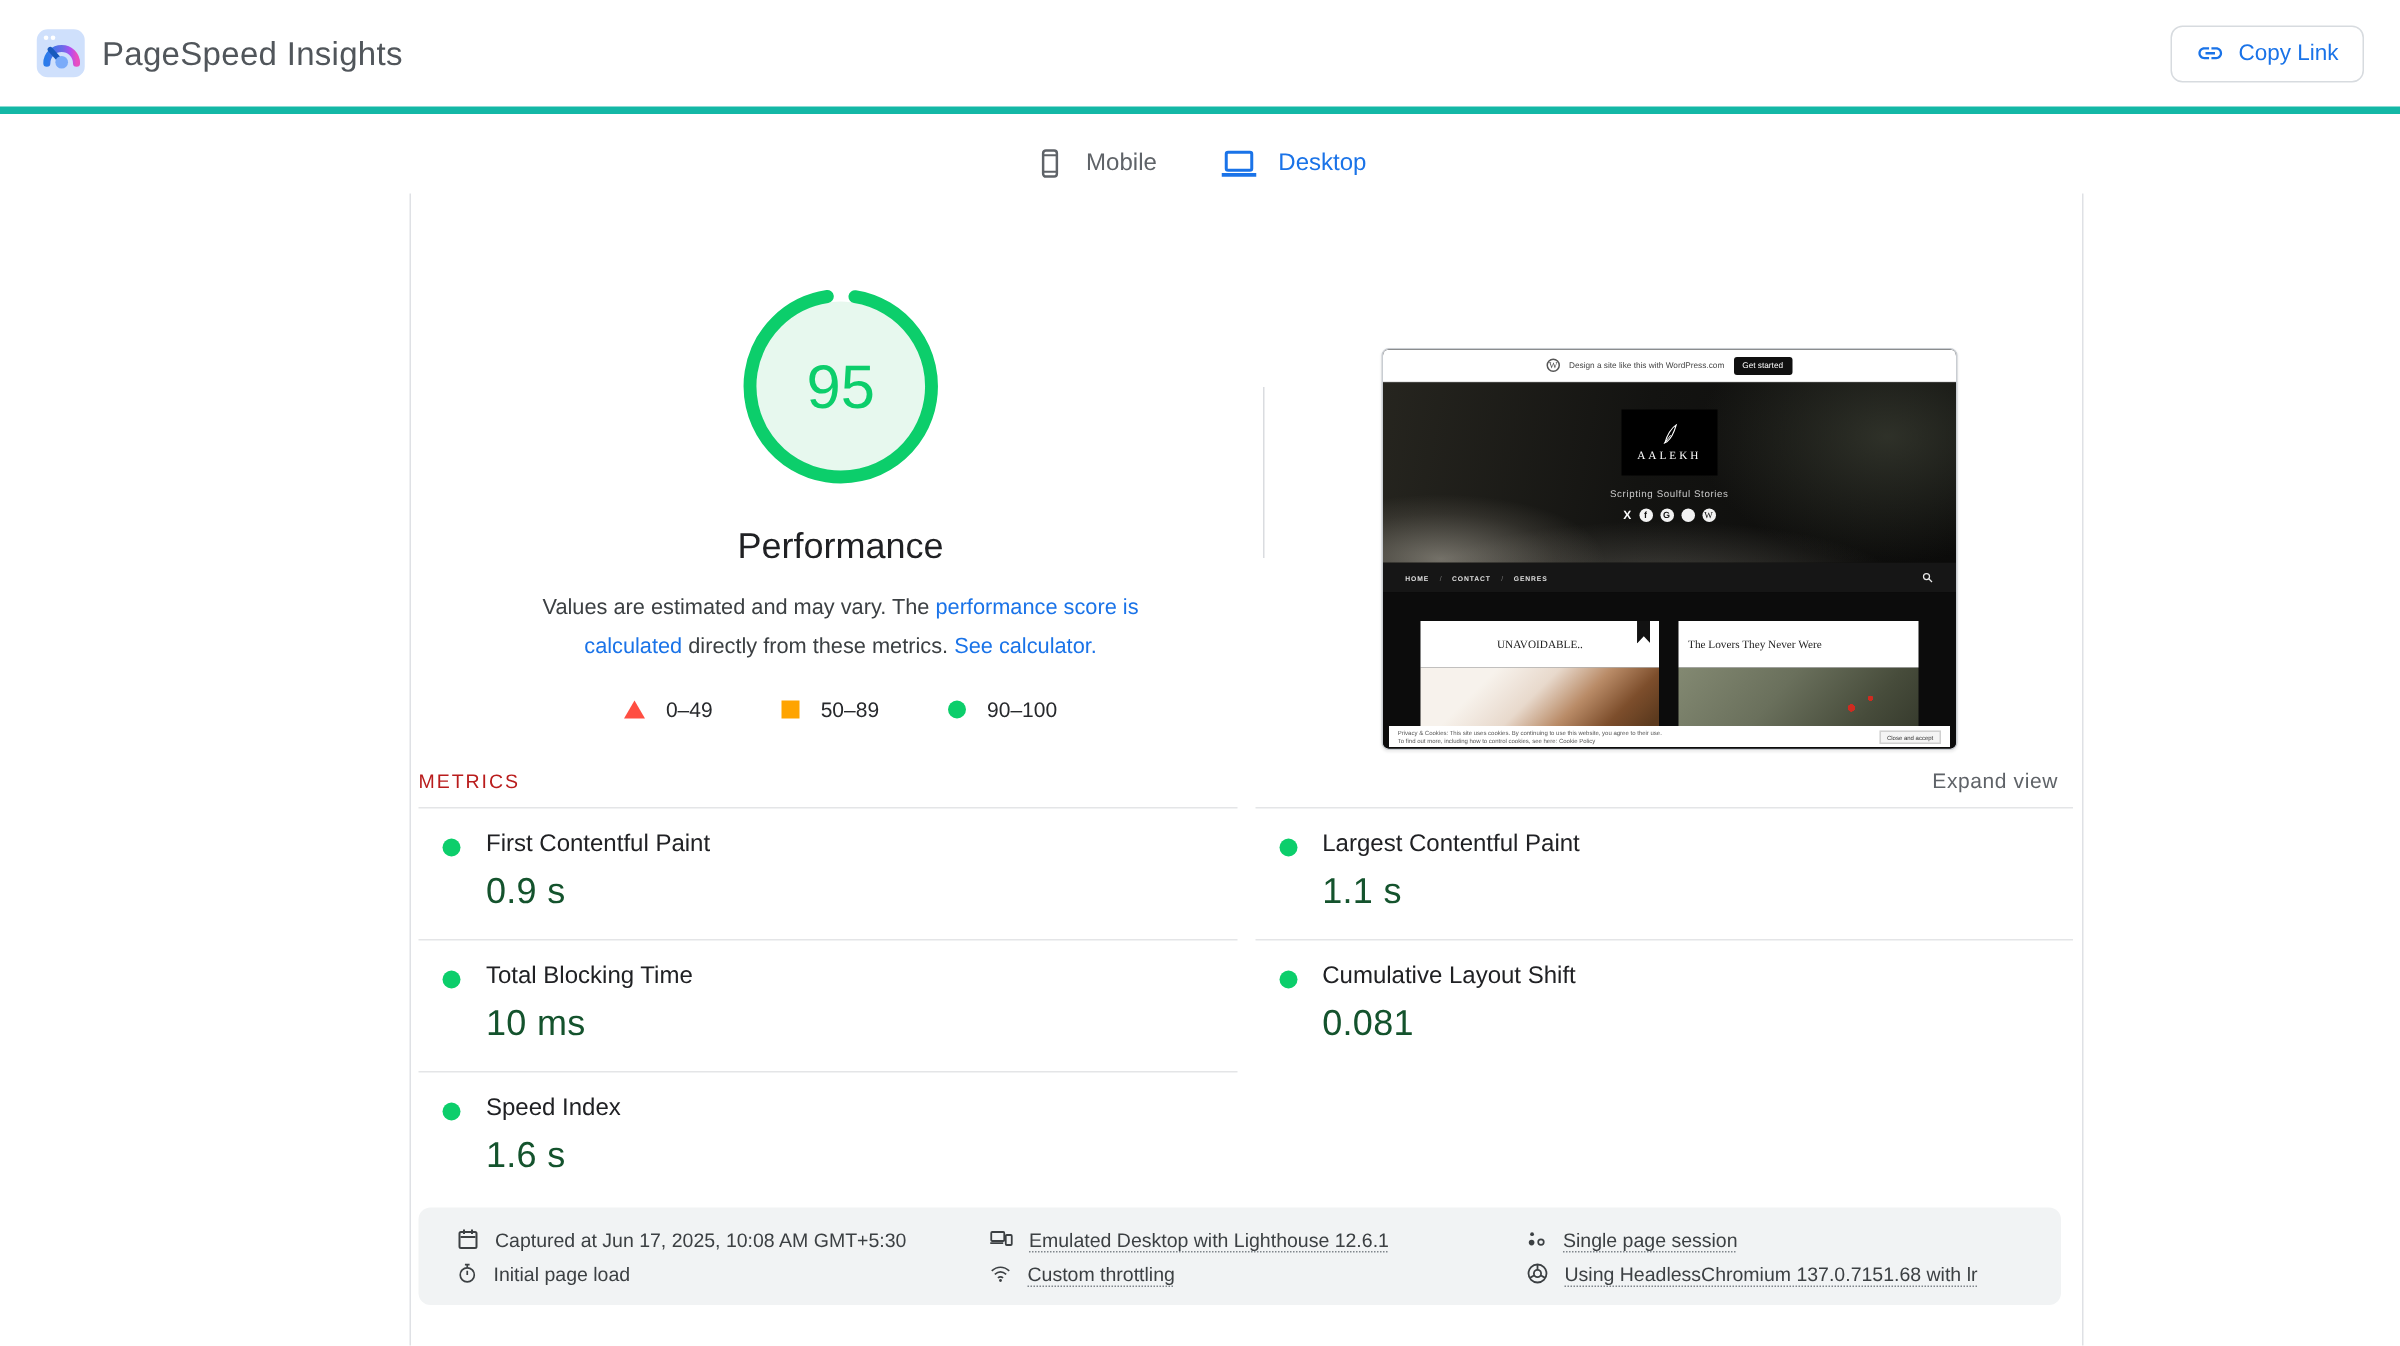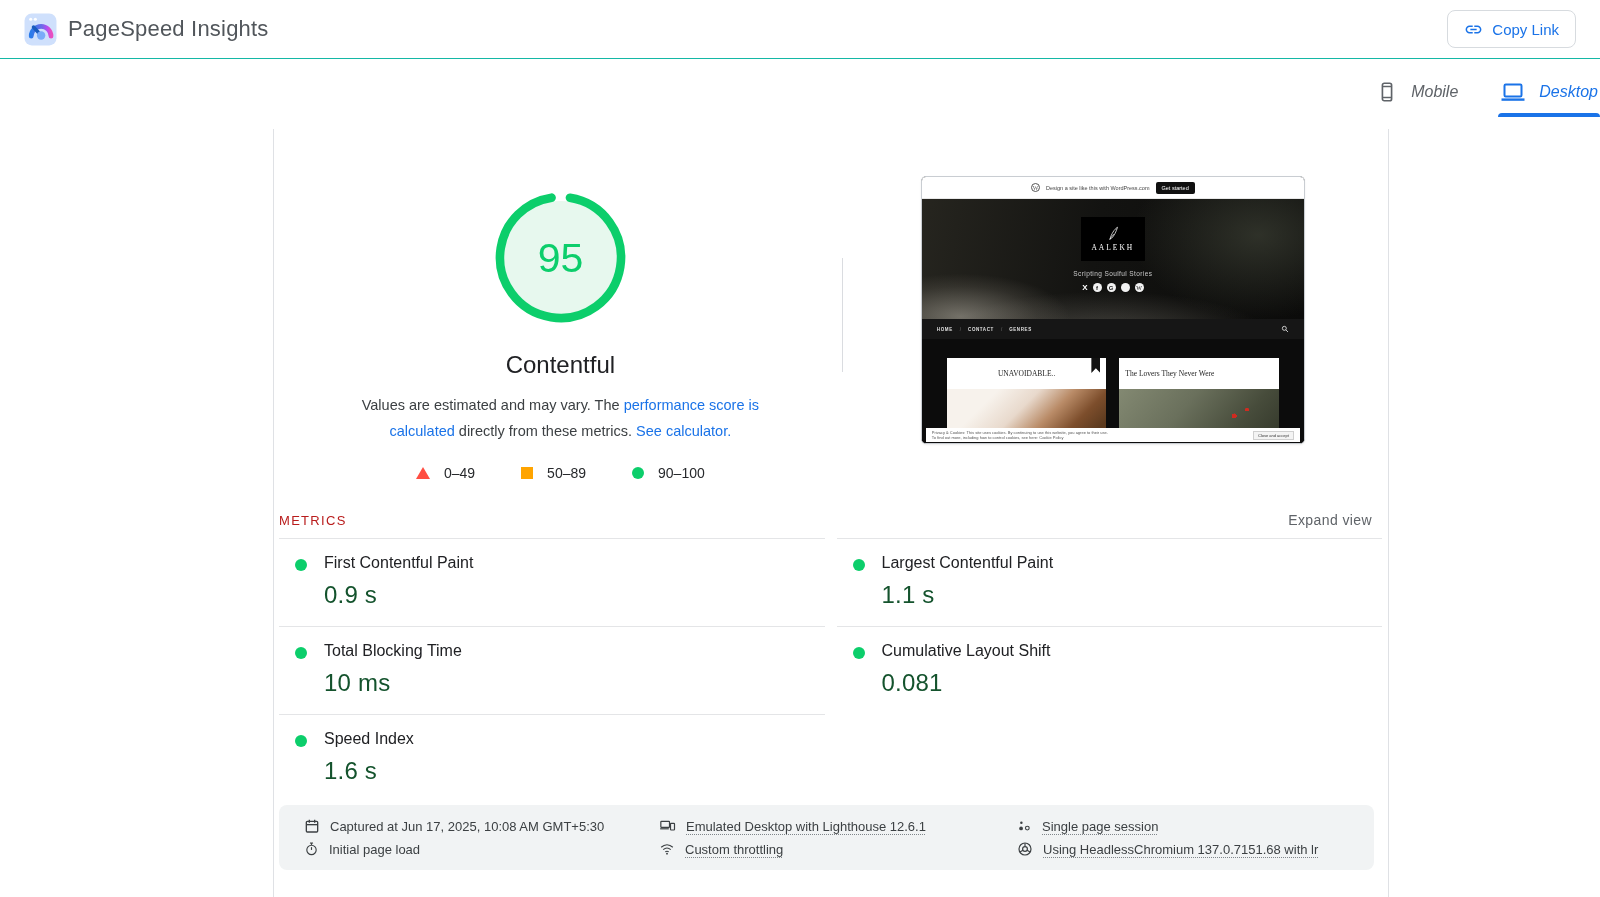--- a/index.html
+++ b/index.html
@@ -1,44 +1,44 @@
 <!DOCTYPE html>
 <html><head>
 <meta charset="utf-8">
 <style>
   * { margin:0; padding:0; box-sizing:border-box; }
   html,body { width:1600px; height:897px; background:#fff; overflow:hidden;
               font-family:"Liberation Sans", sans-serif; color:#202124; }
 
   
-  .header { height:59px; border-bottom:1px solid #14b8a6; display:flex; align-items:center; padding:0 24px; background:#fff; }
+  .header { height:76px; border-bottom:5px solid #14b8a6; display:flex; align-items:center; padding:0 24px; background:#fff; }
   .logo { width:33px; height:33px; margin-right:11px; flex:none; }
   .app-title { font-size:22px; color:#51565b; font-weight:400; letter-spacing:.2px; }
   .copy-btn { margin-left:auto; height:38px; padding:0 16px; display:flex; align-items:center; gap:9px;
               border:1px solid #d7dbdf; border-radius:8px; background:#fff; color:#1a73e8;
               font-size:15px; font-family:inherit; cursor:pointer; }
 
   
-  .tabs { margin-top:15px; display:flex; justify-content:flex-end; gap:38px;font-style:italic; }
+  .tabs { margin-top:15px; display:flex; justify-content:center; gap:38px; }
   .tab { display:flex; align-items:center; gap:13px; font-size:16px; padding:6px 2px 13px;
          position:relative; cursor:pointer; }
   .tab-mobile { color:#5f6368; }
   .tab-desktop { color:#1a73e8; font-weight:500; }
   .tab-desktop::after { content:""; position:absolute; left:0; right:0; bottom:0; height:4px;
                         background:#1a73e8; border-radius:4px 4px 0 0; }
 
   
   .content { position:absolute; left:273px; right:211px; top:129px; bottom:0;
              border-left:1px solid #dfe1e5; border-right:1px solid #dfe1e5; padding:0 5px; background:#fff; }
 
   
   .score-row { display:flex; min-height:371px; }
   .score-col { flex:552; display:flex; flex-direction:column; align-items:center; padding-top:60px; }
   .col-divider { width:1px; background:#dadce0; height:114px; align-self:center; flex:none; }
-  .shot-col { flex:530; display:flex; justify-content:center; align-items:flex-start; padding-top:47px; }
+  .shot-col { flex:530; display:flex; justify-content:center; align-items:flex-end; padding-top:47px; }
 
   .gauge { width:137px; height:137px; }
   .gauge text { font-family:"Liberation Sans", sans-serif; }
   .perf-title { margin-top:25px; font-size:24px; font-weight:400; color:#202124; }
   .disclaimer { margin-top:13px; width:404px; text-align:center; font-size:14.5px; line-height:26px; color:#3c4043; }
   .disclaimer .lnk { color:#1a73e8; cursor:pointer; }
   .legend { margin-top:21px; display:flex; gap:46px; align-items:center; font-size:14px; color:#27292c; }
   .legend-item { display:flex; align-items:center; gap:14px; }
   .shape-triangle { width:0; height:0; border-left:7px solid transparent; border-right:7px solid transparent;
                     border-bottom:12px solid #ff4e42; }
@@ -165,21 +165,21 @@
 <div class="content">
 
   <div class="score-row">
 
     <div class="score-col">
       <svg class="gauge" viewBox="0 0 137 137">
         <circle cx="68.5" cy="68.5" r="56.5" fill="#e7f8ee"></circle>
         <circle cx="68.5" cy="68.5" r="60.5" fill="none" stroke="#0cce6b" stroke-width="8.6" stroke-linecap="round" stroke-dasharray="361 19.1" transform="rotate(-81 68.5 68.5)"></circle>
         <text x="68.5" y="83" text-anchor="middle" font-size="41" fill="#0cce6b">95</text>
       </svg>
-      <div class="perf-title">Contentful</div>
+      <div class="perf-title">Performance</div>
       <div class="disclaimer"><span>Values are estimated and may vary. The </span><span class="lnk">performance score is calculated</span><span> directly from these metrics. </span><span class="lnk">See calculator.</span></div>
       <div class="legend">
         <div class="legend-item">
           <span class="shape-triangle"></span>
           <span>0–49</span>
         </div>
         <div class="legend-item">
           <span class="shape-square"></span>
           <span>50–89</span>
         </div>

